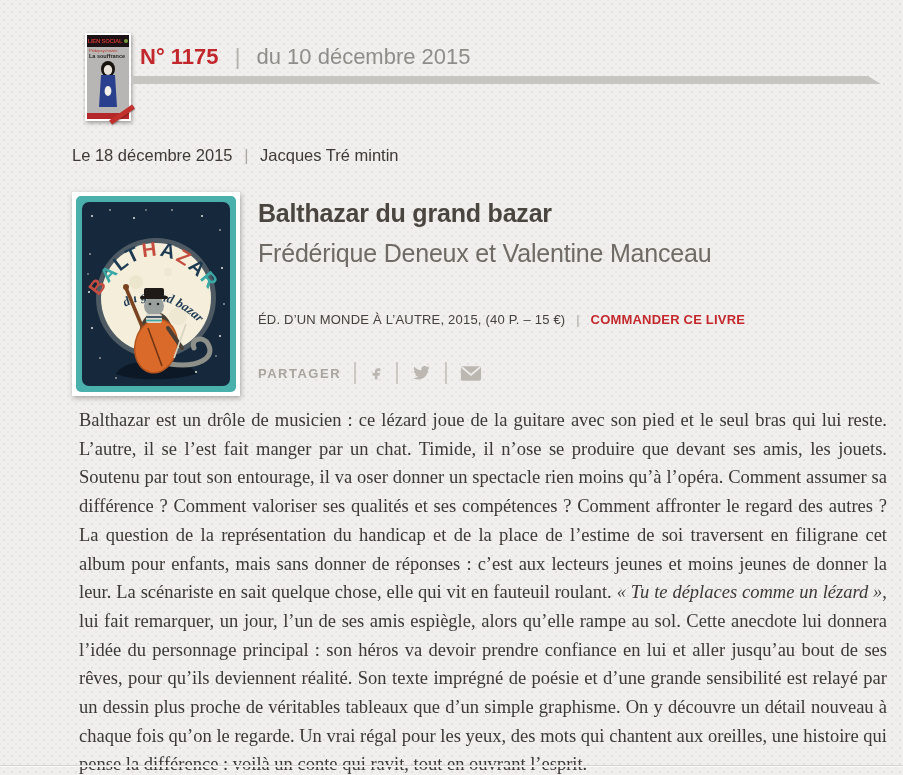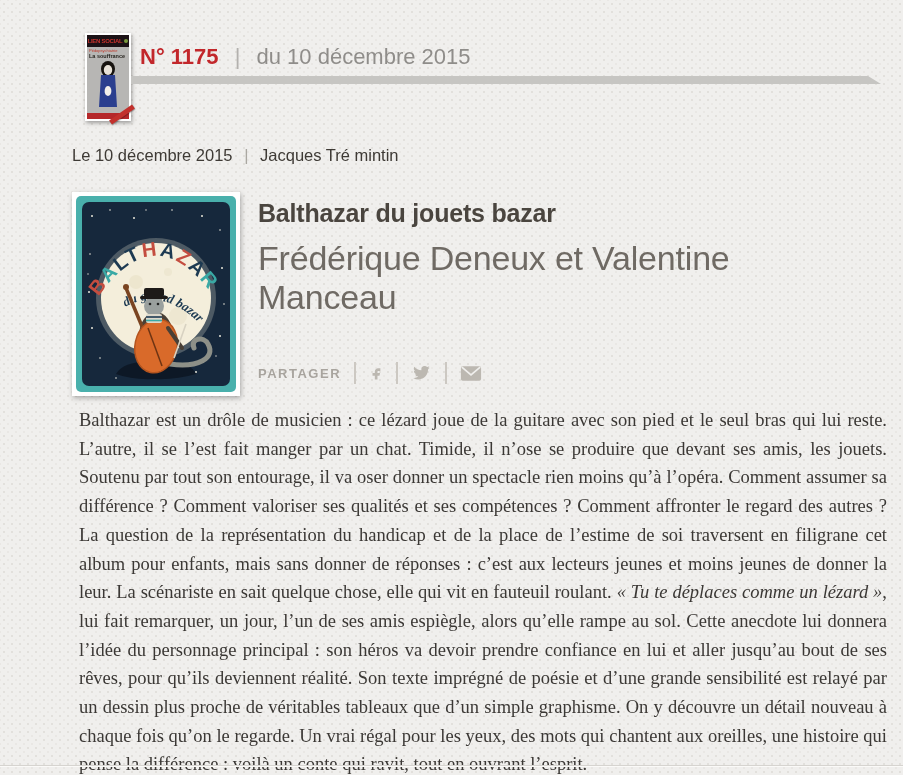--- a/index.html
+++ b/index.html
@@ -53,21 +53,21 @@
 
   
   .book-cover{
     position:absolute;left:72px;top:192px;width:160px;height:196px;
     background:#fff;padding:4px;box-shadow:1px 2px 5px rgba(0,0,0,.3);
   }
   .book-cover svg{display:block;}
 
   
   .book-title{position:absolute;left:258px;top:199px;margin:0;font-size:25px;font-weight:bold;color:#4a453f;letter-spacing:-0.2px;}
-  .book-authors{position:absolute;left:258px;top:239px;margin:0;font-size:34px;font-weight:normal;color:#6f6a64;letter-spacing:-0.2px;}
+  .book-authors{position:absolute;left:258px;top:239px;margin:0;font-size:25px;font-weight:normal;color:#6f6a64;letter-spacing:-0.2px;}
   .pub-line{position:absolute;left:258px;top:312px;font-size:13px;color:#45413c;white-space:nowrap;letter-spacing:.2px;}
   .pub-sep{color:#aaa7a1;margin:0 7px;}
   .order-link{color:#c4282d;font-weight:bold;cursor:pointer;}
   .share-row{position:absolute;left:258px;top:360px;display:flex;align-items:center;height:26px;}
   .share-label{font-size:13px;font-weight:bold;color:#a8a49e;letter-spacing:1.5px;}
   .share-divider{width:2px;height:22px;background:#ccc8c2;margin:0 13px;}
   .share-icon{display:flex;align-items:center;cursor:pointer;}
   .share-icon svg{fill:#bcb8b1;}
 
   
@@ -109,21 +109,21 @@
   <div class="issue-line">
     <span class="issue-no">N° 1175</span>
     <span class="issue-sep">|</span>
     <span class="issue-date">du 10 décembre 2015</span>
   </div>
 
   <div class="gray-band"></div>
 
 
   <div class="article-meta">
-    <span>Le 10 décembre 2015</span>
+    <span>Le 18 décembre 2015</span>
     <span class="meta-sep">|</span>
     <span class="meta-author">Jacques Tré mintin</span>
   </div>
 
   <div class="book-cover">
     <svg width="160" height="196" viewBox="0 0 160 196">
       <rect x="0" y="0" width="160" height="196" rx="5" fill="#49b0ac"></rect>
       <rect x="6" y="6" width="148" height="184" rx="7" fill="#16283c"></rect>
 
       <g fill="#e9e6da">
@@ -184,23 +184,28 @@
       <rect x="64" y="100" width="28" height="3" rx="1.5" fill="#1d1a18"></rect>
       <rect x="70" y="118" width="16" height="9" rx="2" fill="#ddd8cb"></rect>
       <line x1="70" y1="121" x2="86" y2="121" stroke="#1d3a52" stroke-width="1.6"></line>
       <line x1="70" y1="124.5" x2="86" y2="124.5" stroke="#3aa9a5" stroke-width="1.6"></line>
 
       <line x1="92" y1="132" x2="106" y2="152" stroke="#4a4036" stroke-width="4" stroke-linecap="round"></line>
       <line x1="110" y1="128" x2="98" y2="162" stroke="#d8d2c2" stroke-width="1.6"></line>
     </svg>
   </div>
 
-  <h1 class="book-title">Balthazar du jouets bazar</h1>
+  <h1 class="book-title">Balthazar du grand bazar</h1>
   <h2 class="book-authors">Frédérique Deneux et Valentine Manceau</h2>
 
+  <div class="pub-line">
+    <span>ÉD. D’UN MONDE À L’AUTRE, 2015, (40 P. – 15 €)</span>
+    <span class="pub-sep">|</span>
+    <span class="order-link">COMMANDER CE LIVRE</span>
+  </div>
 
   <div class="share-row">
     <span class="share-label">PARTAGER</span>
     <span class="share-divider"></span>
     <span class="share-icon">
       <svg width="14" height="20" viewBox="0 0 24 24">
           <path d="M15.5 8.5h4V4h-4c-3 0-5.5 2.5-5.5 5.5V12H6v4.5h4V23h4.5v-6.5h3.5l1-4.5h-4.5V9.5c0-.6.4-1 1-1z"></path>
         </svg>
     </span>
     <span class="share-divider"></span>

